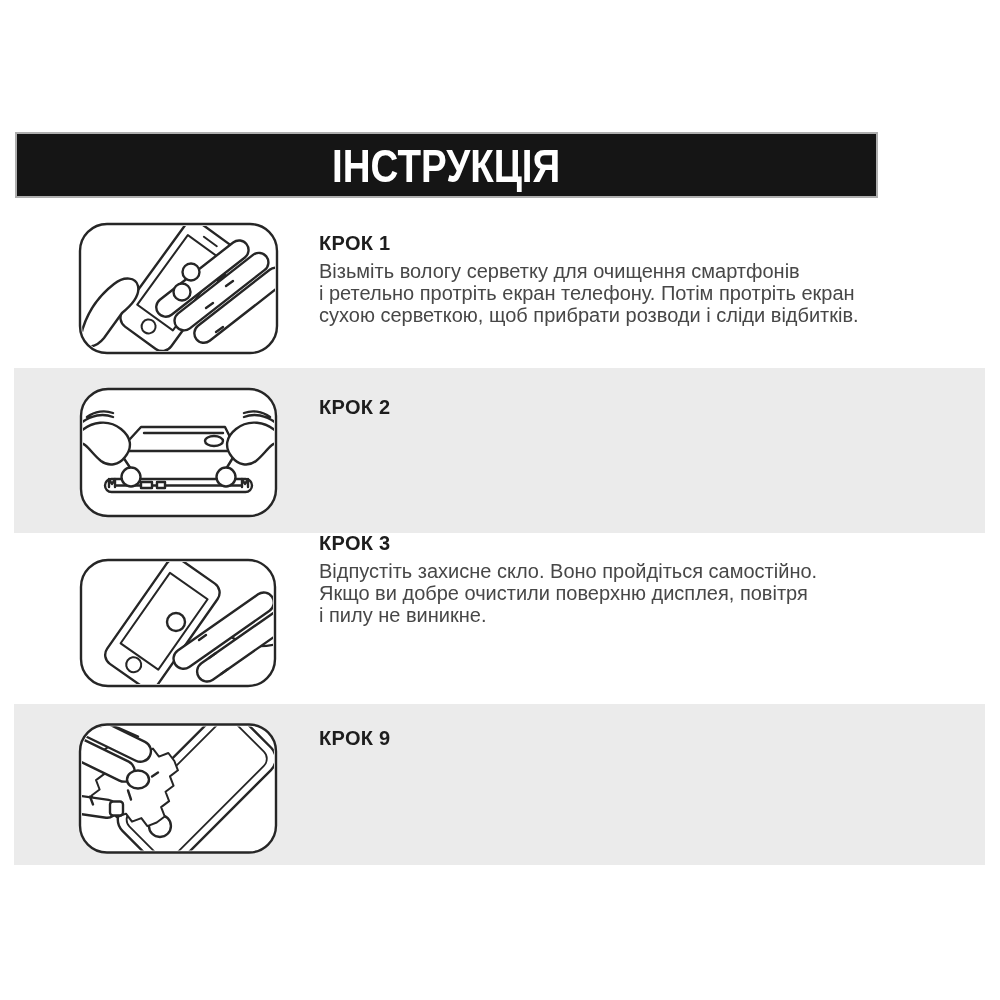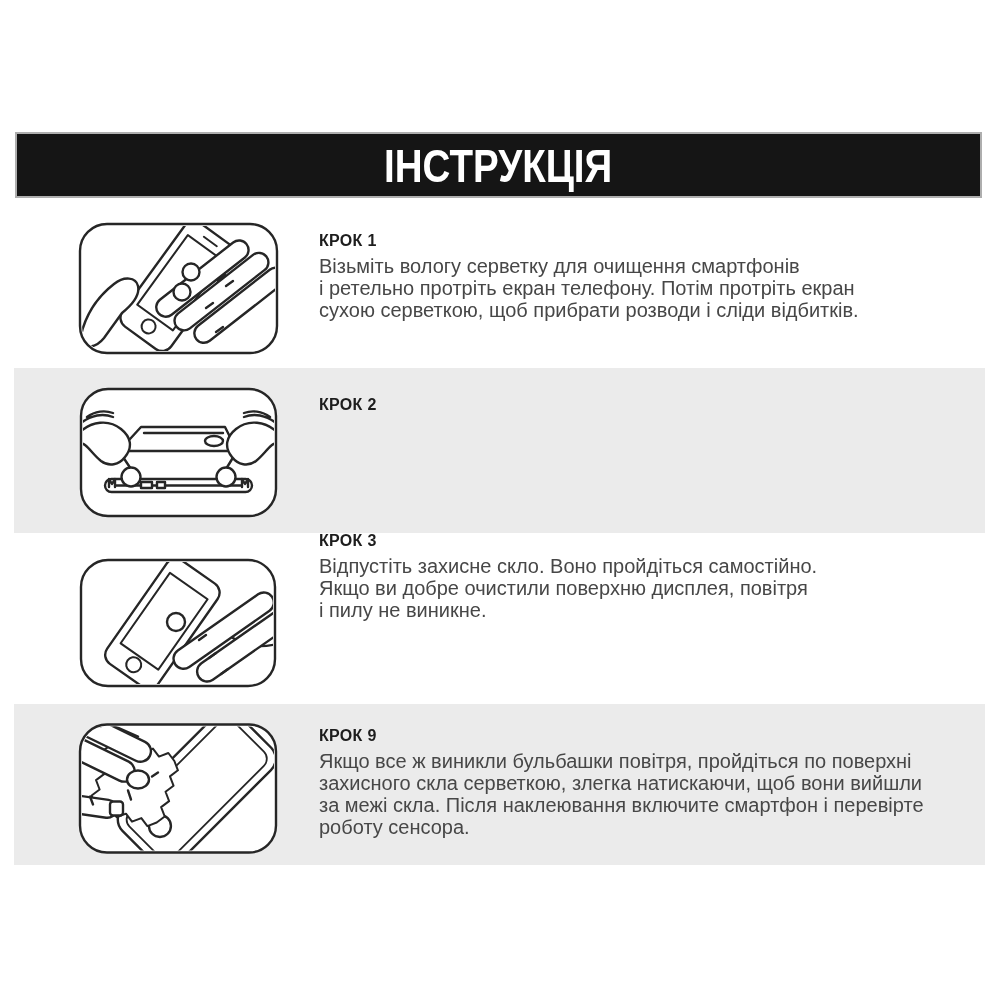--- a/index.html
+++ b/index.html
@@ -1,38 +1,38 @@
 <!DOCTYPE html>
 <html><head>
 <meta charset="utf-8">
 <style>
   html,body{margin:0;padding:0;background:#fff;}
   .page{
     position:relative;width:1000px;height:1000px;background:#ffffff;
     font-family:"Liberation Sans", sans-serif;overflow:hidden;
   }
   .banner{
-    position:absolute;left:15px;top:132px;width:967px;height:66px;
+    position:absolute;left:15px;top:132px;width:863px;height:66px;
     background:#151515;border:2px solid #aeaeae;box-sizing:border-box;
     display:flex;align-items:center;justify-content:center;
   }
   .banner span{
     color:#ffffff;font-weight:700;font-size:47px;letter-spacing:0px;
     transform:scaleX(0.82);transform-origin:center;white-space:nowrap;
   }
   .band{
     position:absolute;left:14px;width:971px;background:#ebebeb;
   }
   .band-2{top:368px;height:165px;}
   .band-4{top:704px;height:161px;}
   .fig{position:absolute;margin:0;padding:0;}
   .fig svg{display:block;width:100%;height:100%;}
   .step-text{position:absolute;left:319px;width:665px;}
   .step-text h2{
-    margin:0 0 5px 0;font-size:16px;font-weight:700;color:#1d1d1d;
+    margin:0 0 5px 0;font-size:20px;font-weight:700;color:#1d1d1d;
     letter-spacing:0.3px;
   }
   .step-text p{
     margin:0;font-size:20px;line-height:22px;color:#474747;
     white-space:pre-line;
   }
   .t1{top:232px;} .t2{top:396px;} .t3{top:532px;} .t4{top:727px;}
   .f1{left:78px;top:222px;width:201px;height:133px;}
   .f2{left:79px;top:387px;width:199px;height:131px;}
   .f3{left:79px;top:558px;width:198px;height:130px;}
@@ -181,19 +181,15 @@
           <rect x="-32" y="76" width="70" height="18" rx="9"></rect>
         </g>
         <rect class="art" x="32" y="79" width="13" height="14" rx="3" stroke-width="2"></rect>
         <path class="art" fill="none" stroke-width="2" d="M50,68 l3,9 M12,74 l3,8 M74,54 l6,-4"></path>
       </g>
     </svg>
   </figure>
 
   <div class="step-text t4">
     <h2>КРОК 9</h2>
-    <p>Якщо все ж виникли бульбашки повітря, пройдіться по поверхні
-захисного скла серветкою, злегка натискаючи, щоб вони вийшли
-за межі скла. Після наклеювання включите смартфон і перевірте
-роботу сенсора.</p>
   </div>
 
 </div>
 
 </body></html>

